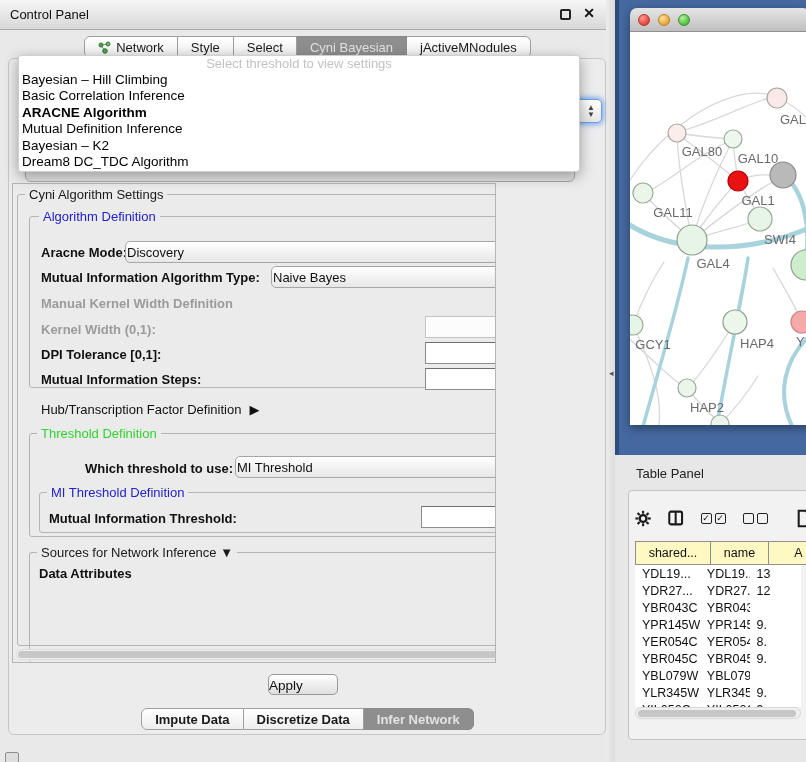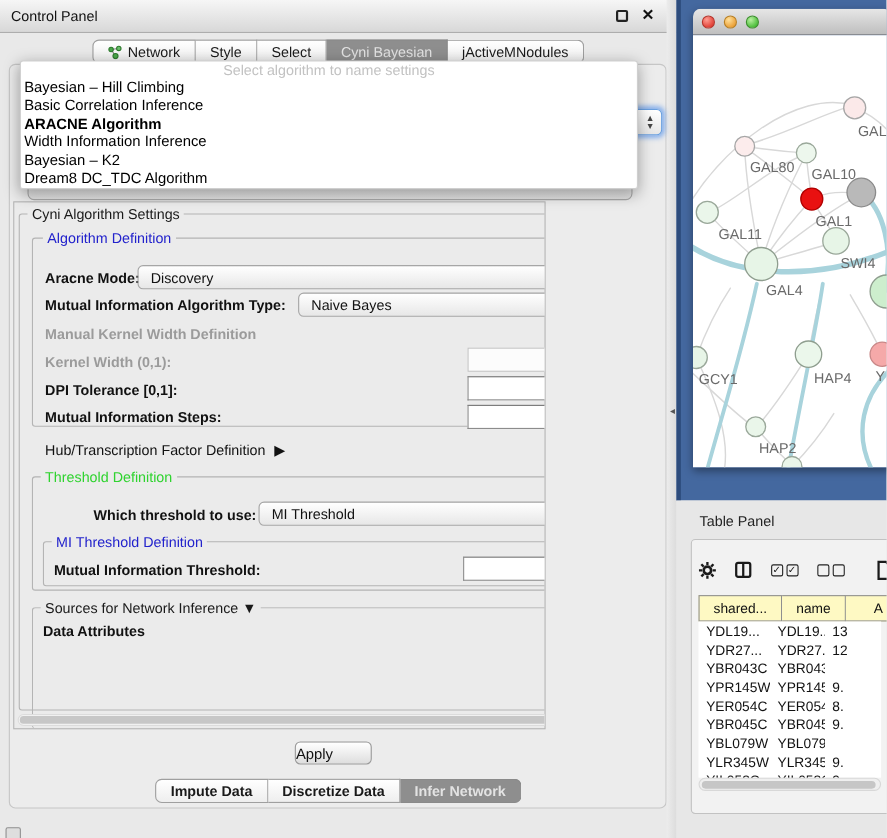--- a/index.html
+++ b/index.html
@@ -38,21 +38,21 @@
   .groupbox { position:absolute; border:1px solid #b4b4b4; border-radius:3px; }
   .legend { position:absolute; background:#ebebeb; padding:0 4px; font-size:13px; white-space:nowrap; }
   .legend.black { color:#1a1a1a; }
   .legend.blue  { color:#2222cc; }
   .legend.green { color:#2fd32f; }
 
   .flabel { position:absolute; font-size:13px; font-weight:bold; color:#111; white-space:nowrap; }
   .flabel.dis { color:#9b9b9b; }
   .combo { position:absolute; height:22px; border:1px solid #a6a6a6; border-radius:5px;
     background:linear-gradient(#ffffff,#e7e7e7); font-size:13px; color:#111;
-    display:flex; align-items:center; padding-left:11px; }
+    display:flex; align-items:center; padding-left:1px; }
   .stepper { position:absolute; right:8px; top:3px; display:flex; flex-direction:column; line-height:7px;
     font-size:8px; color:#444; }
   .tfield { position:absolute; height:22px; border:1px solid #8c8c8c; border-top-color:#6f6f6f;
     background:#fff; font-size:13px; color:#111; text-align:right; padding:3px 6px 0 0; }
   .tfield.dis { border-color:#c3c3c3; color:#aeaeae; background:#fcfcfc; }
   .checkbox { position:absolute; width:15px; height:15px; border:1px solid #c9c9c9; border-radius:3px;
     background:#f6f6f6; }
   .arrow-right { display:inline-block; margin-left:8px; color:#111; font-size:13px; }
   .attr-list { position:absolute; left:33px; top:393px; width:511px; height:68px; background:#fff; overflow:hidden; }
   .attr-item { height:16.5px; line-height:16.5px; padding-left:6px; font-size:13px; color:#fff; background:#3e6ed0; }
@@ -247,26 +247,26 @@
 
 <div class="hidden-combo"></div>
 <div class="combo-fragment">
   <span class="stepper">
       <span>▲</span>
       <span>▼</span>
     </span>
 </div>
 
 <div class="dropdown">
-  <div class="dd-prompt">Select algorithm to name settings</div>
+  <div class="dd-prompt">Select threshold to view settings</div>
   <div id="dd-items">
       <div class="dd-item">Bayesian – Hill Climbing</div>
       <div class="dd-item">Basic Correlation Inference</div>
       <div class="dd-item bold">ARACNE Algorithm</div>
-      <div class="dd-item">Width Information Inference</div>
+      <div class="dd-item">Mutual Definition Inference</div>
       <div class="dd-item">Bayesian – K2</div>
       <div class="dd-item">Dream8 DC_TDC Algorithm</div>
     </div>
 </div>
 
 <div class="desktop"></div>
 
 <div class="net-window">
   <div class="net-titlebar">
     <span class="light red"></span>

